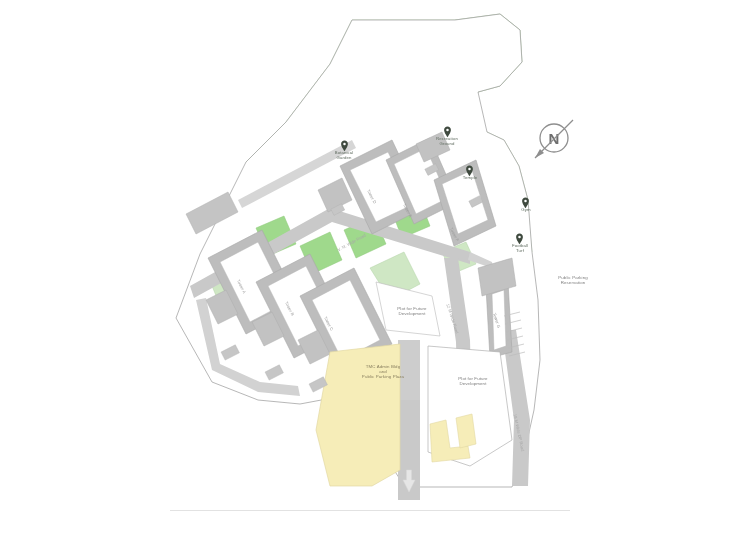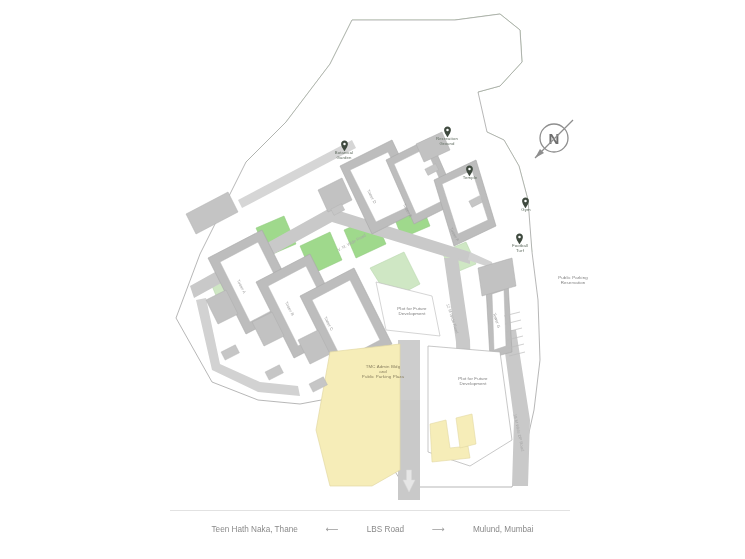--- a/index.html
+++ b/index.html
@@ -256,22 +256,15 @@
   <div class="twr" style="left:234px;top:284px;transform:rotate(62deg);">Tower A</div>
   <div class="twr" style="left:282px;top:306px;transform:rotate(62deg);">Tower B</div>
   <div class="twr" style="left:321px;top:321px;transform:rotate(62deg);">Tower C</div>
   <div class="twr" style="left:364px;top:194px;transform:rotate(62deg);">Tower D</div>
   <div class="twr" style="left:400px;top:208px;transform:rotate(62deg);">Tower E</div>
   <div class="twr" style="left:447px;top:232px;transform:rotate(62deg);">Tower F</div>
   <div class="twr" style="left:489px;top:318px;transform:rotate(72deg);">Tower G</div>
 
   <div id="legend">
     <div class="line"></div>
-    <div class="row">
-      <span class="item">Teen Hath Naka, Thane</span>
-      <span class="arw">⟵</span>
-      <span class="item">LBS Road</span>
-      <span class="arw">⟶</span>
-      <span class="item">Mulund, Mumbai</span>
-    </div>
   </div>
 
 </div>
 
 </body></html>

